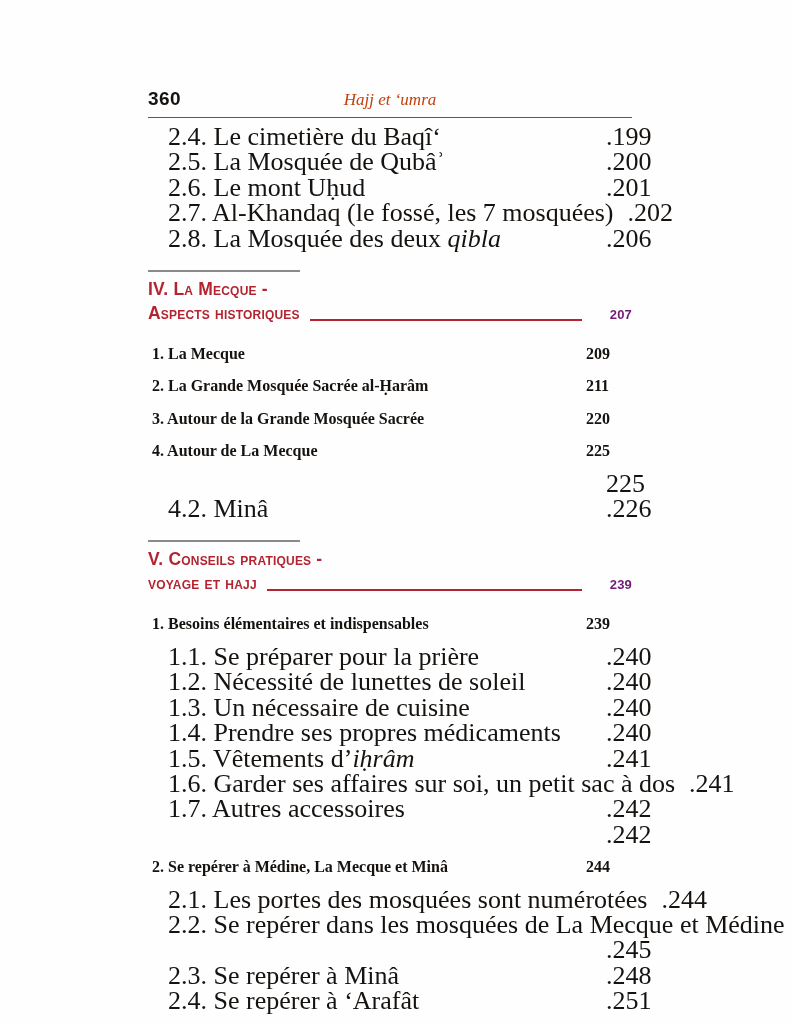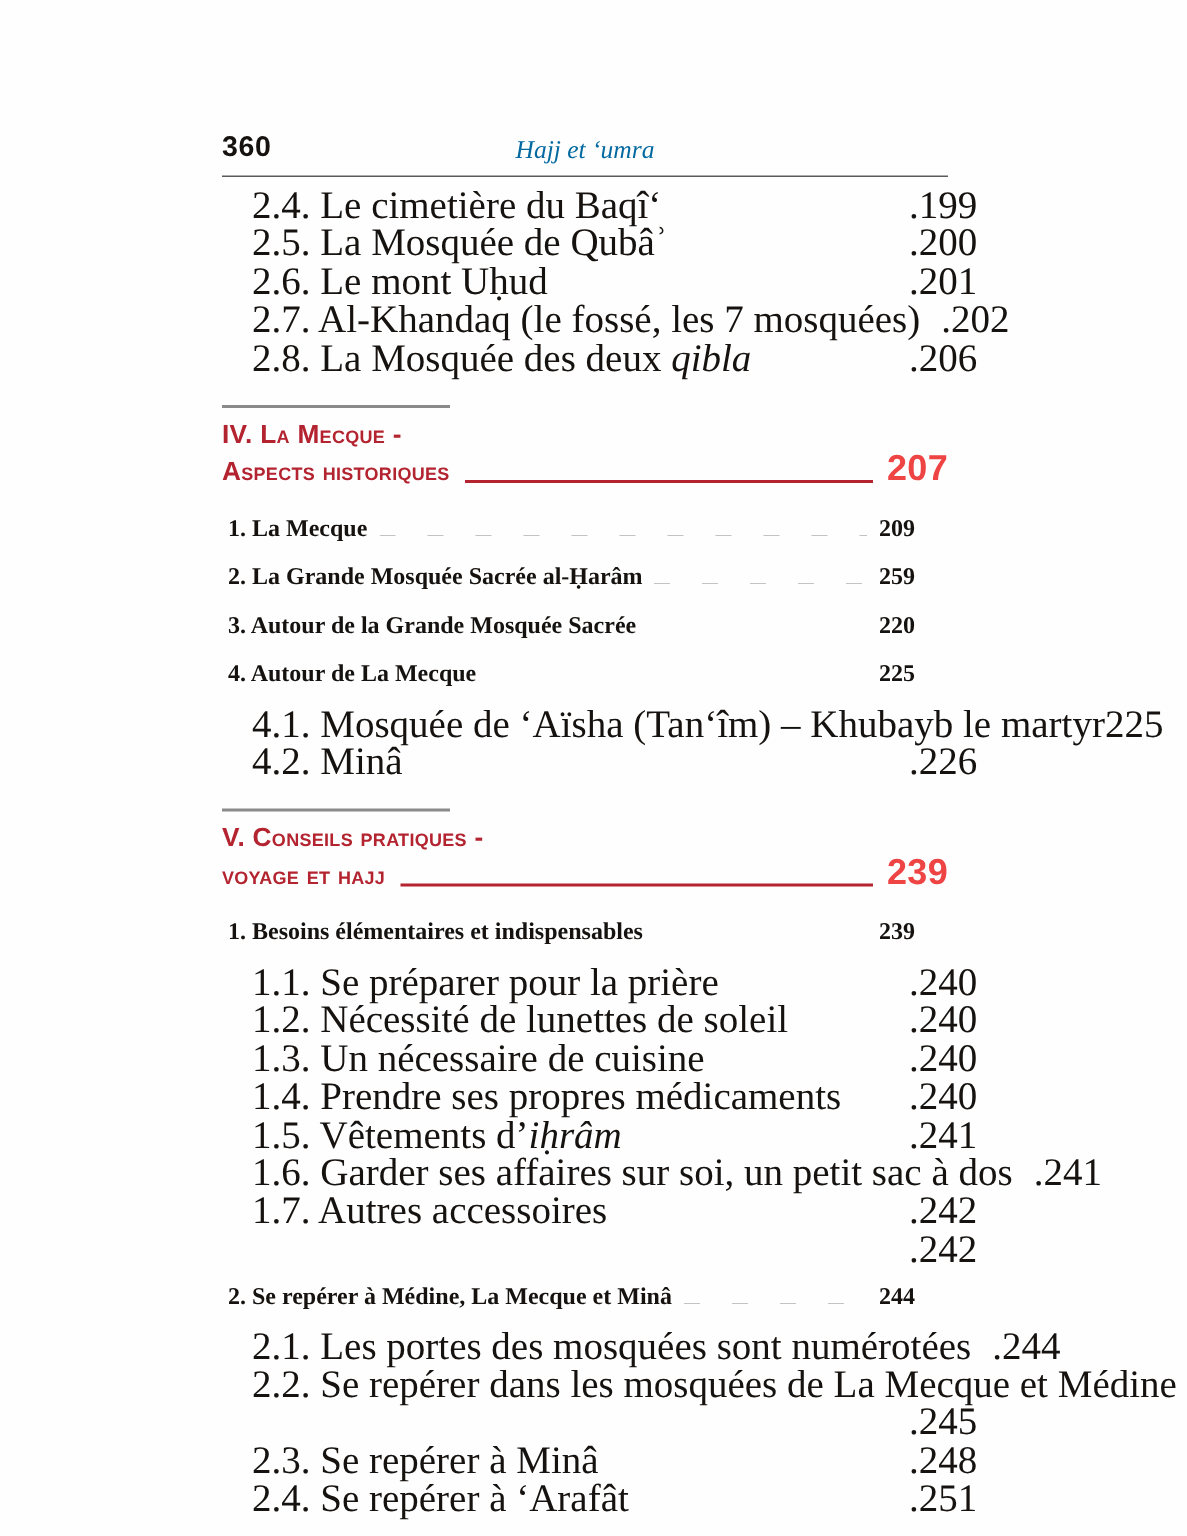--- a/index.html
+++ b/index.html
@@ -44,21 +44,21 @@
   }
   .runhead {
     position: absolute;
     left: 0;
     top: 2px;
     width: 484px;
     text-align: center;
     font-family: "Liberation Serif", serif;
     font-style: italic;
     font-size: 17px;
-    color: #0369a1;
+    color: #c2410c;
   }
   .header-rule {
     position: absolute;
     left: 148px;
     top: 117px;
     width: 484px;
     height: 1px;
     background: #5a5a5a;
   }
 
@@ -211,22 +211,22 @@
     bottom: -2px;
     width: 100%;
     height: 2px;
     background: #b32430;
   }
   .section-line2 .sec-page {
     flex: 0 0 auto;
     min-width: 46px;
     text-align: right;
     font-variant: normal;
-    font-size: 24px;
-    color: #ef4444;
+    font-size: 13px;
+    color: #701a75;
   }
 </style>
 </head>
 <body>
 
 <div class="page">
 
   <div class="header">
     <span class="folio">360</span>
     <span class="runhead">Hajj et ʻumra</span>
@@ -269,34 +269,33 @@
         </div>
       </div>
       <div class="row lvl1">
         <span class="label">1. La Mecque</span>
         <span class="leader-dash"></span>
         <span class="pagenum">209</span>
       </div>
       <div class="row lvl1">
         <span class="label">2. La Grande Mosquée Sacrée al-Ḥarâm</span>
         <span class="leader-dash"></span>
-        <span class="pagenum">259</span>
+        <span class="pagenum">211</span>
       </div>
       <div class="row lvl1">
         <span class="label">3. Autour de la Grande Mosquée Sacrée</span>
         <span class="leader-dash"></span>
         <span class="pagenum">220</span>
       </div>
       <div class="row lvl1">
         <span class="label">4. Autour de La Mecque</span>
         <span class="leader-dash"></span>
         <span class="pagenum">225</span>
       </div>
       <div class="row lvl2">
-        <span class="label">4.1. Mosquée de ʻAïsha (Tanʻîm) – Khubayb le martyr</span>
         <span style="flex: 1 1 auto;"></span>
         <span class="pagenum">225</span>
       </div>
       <div class="row lvl2">
         <span class="label">4.2. Minâ</span>
         <span class="leader-dots"></span>
         <span class="pagenum">.226</span>
       </div>
       <div class="section">
         <div class="section-rule"></div>

